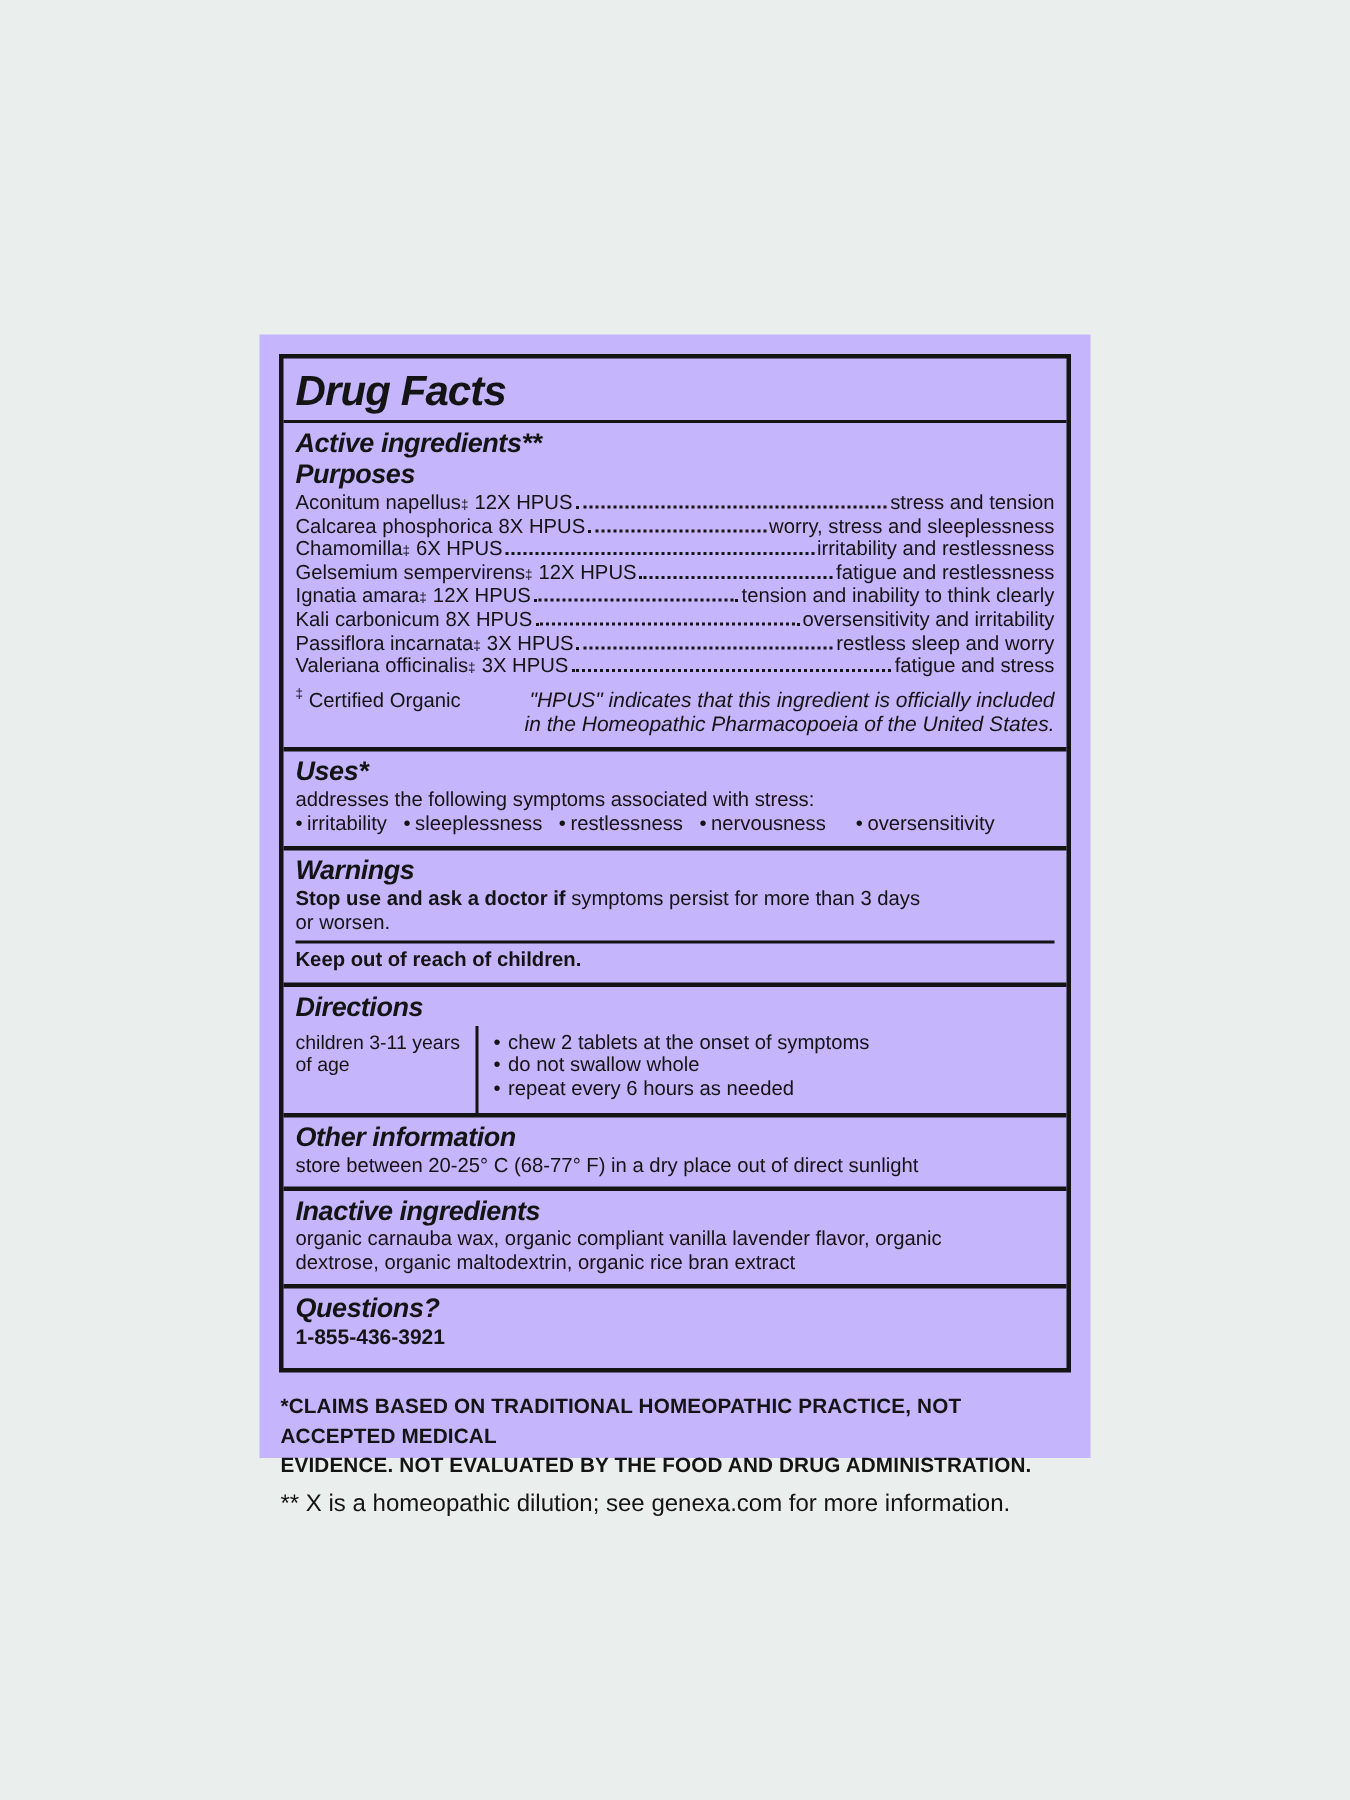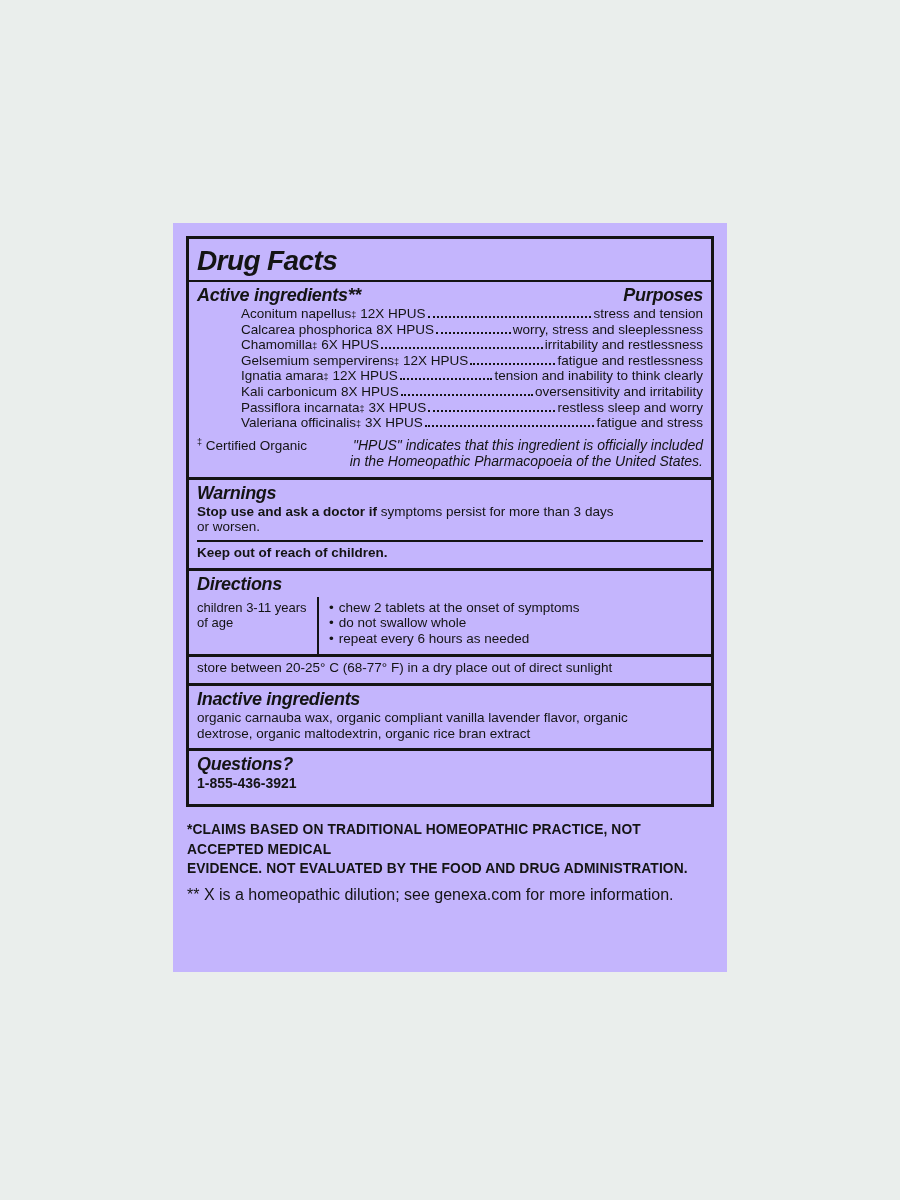--- a/index.html
+++ b/index.html
@@ -31,22 +31,22 @@
     font-size: 28px; line-height: 30px; letter-spacing: -0.6px;
   }
   .heading {
     margin: 0;
     font-style: italic; font-weight: 700;
     font-size: 18px; line-height: 21px; letter-spacing: -0.3px;
   }
   .body-text { font-size: 13.5px; line-height: 15.6px; }
 
   
-  .ai-header { display: flex; justify-content: space-between; align-items: baseline; }
-  .ing-row { display: flex; align-items: baseline; font-size: 13.5px; line-height: 15.6px; margin-left: 44px; }
+  .ai-header { display: flex; justify-content: space-between; align-items: baseline; flex-direction: column; }
+  .ing-row { display: flex; align-items: baseline; font-size: 13.5px; line-height: 15.6px; }
   .ing-name, .ing-pot, .ing-purpose { white-space: nowrap; }
   .ing-pot { margin-left: 4px; }
   sup.mark { font-size: 9px; line-height: 0; }
   .dots { flex: 1; border-bottom: 2px dotted #141414; margin: 0 2px 3px; min-width: 8px; }
   .cert-row { display: flex; justify-content: space-between; margin-top: 6px; font-size: 13.5px; line-height: 16px; }
   .cert-label { white-space: nowrap; padding-top: 1px; }
   .hpus-note { font-style: italic; text-align: right; font-size: 14px; line-height: 16.5px; }
 
   
   .sym-row { display: flex; gap: 11px; margin-top: 1px; font-size: 13.5px; line-height: 15.6px; }
@@ -149,20 +149,31 @@
 
       <div class="cert-row">
         <span class="cert-label"><sup class="mark">‡</sup> <span>Certified Organic</span></span>
         <span class="hpus-note">
           <span>"HPUS" indicates that this ingredient is officially included</span><br>
           <span>in the Homeopathic Pharmacopoeia of the United States.</span>
         </span>
       </div>
     </section>
 
+    <section class="sec bordered">
+      <h2 class="heading">Uses*</h2>
+      <div class="body-text">addresses the following symptoms associated with stress:</div>
+      <div class="sym-row">
+        <span class="sym">irritability</span>
+        <span class="sym">sleeplessness</span>
+        <span class="sym">restlessness</span>
+        <span class="sym">nervousness</span>
+        <span class="sym">oversensitivity</span>
+      </div>
+    </section>
 
     <section class="sec bordered">
       <h2 class="heading">Warnings</h2>
       <div class="body-text">
         <span class="bold">Stop use and ask a doctor if</span>
         <span>symptoms persist for more than 3 days</span><br>
         <span>or worsen.</span>
       </div>
       <hr class="warn-rule">
       <div class="body-text bold">Keep out of reach of children.</div>
@@ -176,20 +187,21 @@
           <div class="dir-right">
             <div class="dir-bullet">chew 2 tablets at the onset of symptoms</div>
             <div class="dir-bullet">do not swallow whole</div>
             <div class="dir-bullet">repeat every 6 hours as needed</div>
           </div>
         </div>
       </div>
     </section>
 
     <section class="sec bordered">
+      <h2 class="heading">Other information</h2>
       <div class="body-text">store between 20-25° C (68-77° F) in a dry place out of direct sunlight</div>
     </section>
 
     <section class="sec bordered">
       <h2 class="heading">Inactive ingredients</h2>
       <div class="body-text">
         <span>organic carnauba wax, organic compliant vanilla lavender flavor, organic</span><br>
         <span>dextrose, organic maltodextrin, organic rice bran extract</span>
       </div>
     </section>

